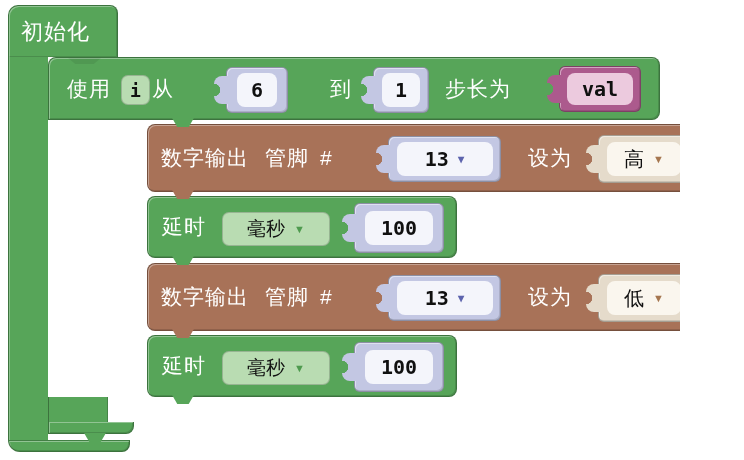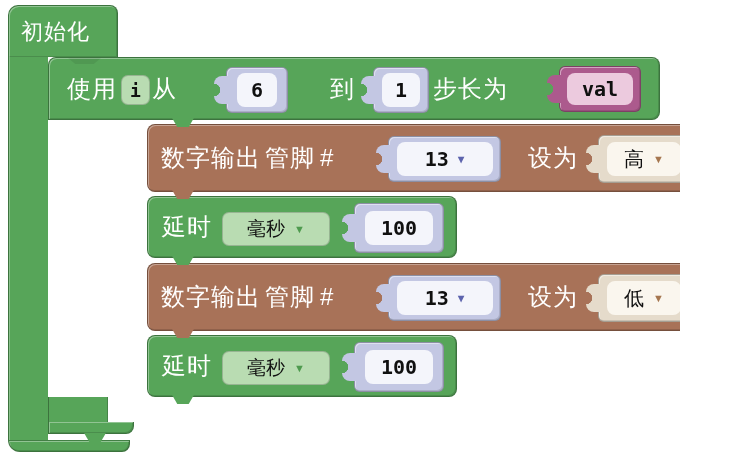--- a/index.html
+++ b/index.html
@@ -4,21 +4,21 @@
 <style>
   html,body{margin:0;padding:0;background:#ffffff;}
   .canvas{position:relative;width:680px;height:460px;background:#ffffff;overflow:hidden;
           font-family:"Liberation Sans",sans-serif;}
   
   .piece{position:absolute;box-sizing:border-box;}
   .green{background:#57a559;}
   .brown{background:#a87258;text-align:center;}
   .bevel{border:1px solid rgba(0,0,0,.30);
          box-shadow:inset 1px 1px 0 rgba(255,255,255,.35), inset -1px -1px 0 rgba(0,0,0,.14);}
-  .lbl{position:absolute;top:50%;transform:translateY(-50%);color:#fff;font-size:24px;
+  .lbl{position:absolute;top:50%;transform:translateY(-50%);color:#fff;font-size:21px;
        white-space:nowrap;letter-spacing:1px;}
   
   .vblock{position:absolute;box-sizing:border-box;border-radius:6px;
           border:1px solid rgba(0,0,0,.28);
           box-shadow:inset 1px 1px 0 rgba(255,255,255,.45), inset -1px -1px 0 rgba(0,0,0,.12);
           display:flex;align-items:center;justify-content:center;}
   .v-lav{background:#c3c7e3;}
   .v-cream{background:#e5dbcb;}
   .v-purple{background:#ac5a8d;}
   .sock{position:absolute;left:-13px;top:50%;transform:translateY(-50%);
@@ -69,21 +69,21 @@
         <span>6</span>
       </div>
     </div>
     <span class="lbl" style="left:281px;">到</span>
     <div class="vblock v-lav" style="left:324px;top:9px;width:56px;height:46px;">
       <span class="sock lav"></span>
       <div class="vfield" style="width:38px;height:34px;">
         <span>1</span>
       </div>
     </div>
-    <span class="lbl" style="left:384px;">步长为</span>
+    <span class="lbl" style="left:396px;">步长为</span>
     <div class="vblock v-purple" style="left:510px;top:8px;width:82px;height:46px;">
       <span class="sock purple"></span>
       <div class="vfield pink" style="width:66px;height:32px;">
         <span>val</span>
       </div>
     </div>
   </div>
 
   <div class="piece green z3" style="left:48px;top:397px;width:60px;height:25px;border-left:1px solid rgba(0,0,0,.30);
               border-right:1px solid rgba(0,0,0,.20);"></div>

